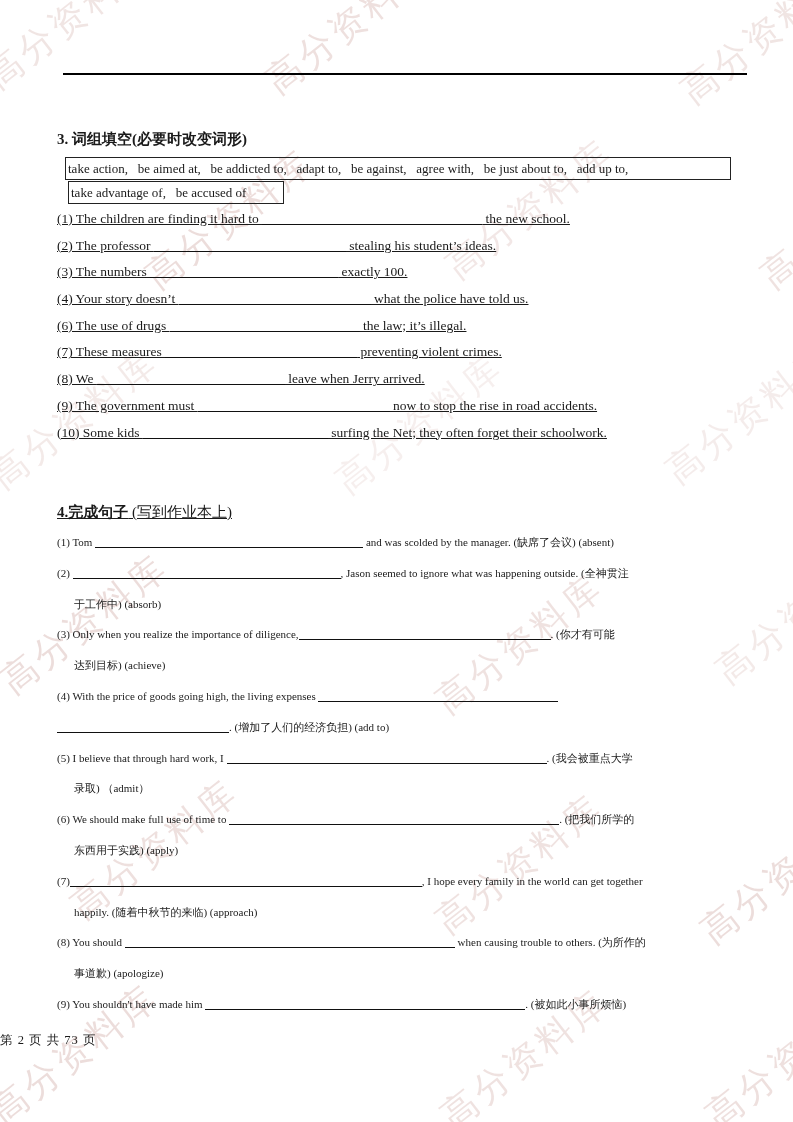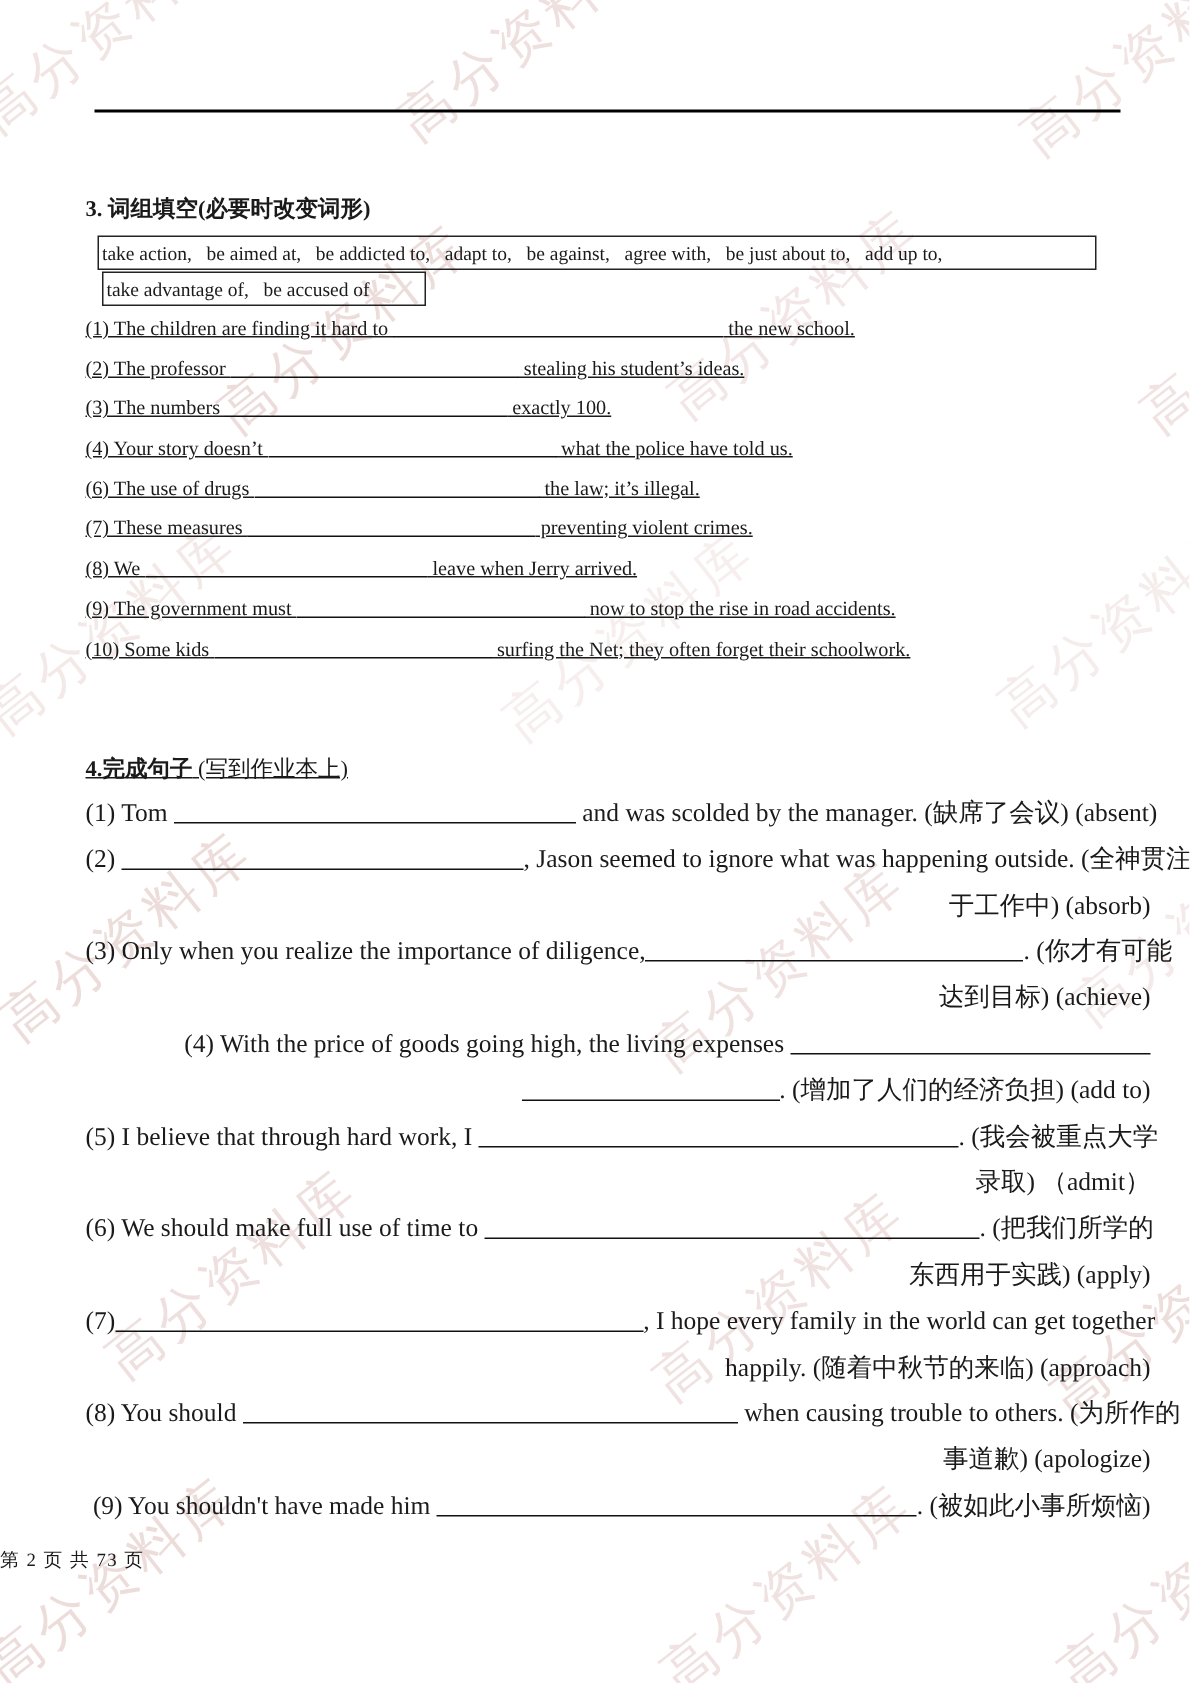--- a/index.html
+++ b/index.html
@@ -42,21 +42,21 @@
   #bank2{left:68px;top:181px;width:210px;height:21px;}
   #s3-list{position:absolute;left:57px;top:206px;width:710px;z-index:1;text-decoration:underline;}
   .q3-line{height:26.7px;line-height:26.7px;font-size:13.5px;white-space:nowrap;}
   
   #s4-heading{
     position:absolute;left:57px;top:503px;z-index:1;
     font-size:15px;white-space:nowrap;text-decoration:underline;
   }
   #s4-heading .hb{font-weight:bold;}
   #s4-list{position:absolute;left:57px;top:527px;width:710px;z-index:1;}
-  .q4-line{height:30.8px;line-height:30.8px;font-size:17px;white-space:nowrap;text-align:right;}
+  .q4-line{height:30.8px;line-height:30.8px;font-size:11px;white-space:nowrap;}
   .indent{padding-left:17px;}
   
   .blank{
     display:inline-block;
     border-bottom:1px solid #111;
     height:1em;
     vertical-align:-2px;
   }
   
   #footer{

